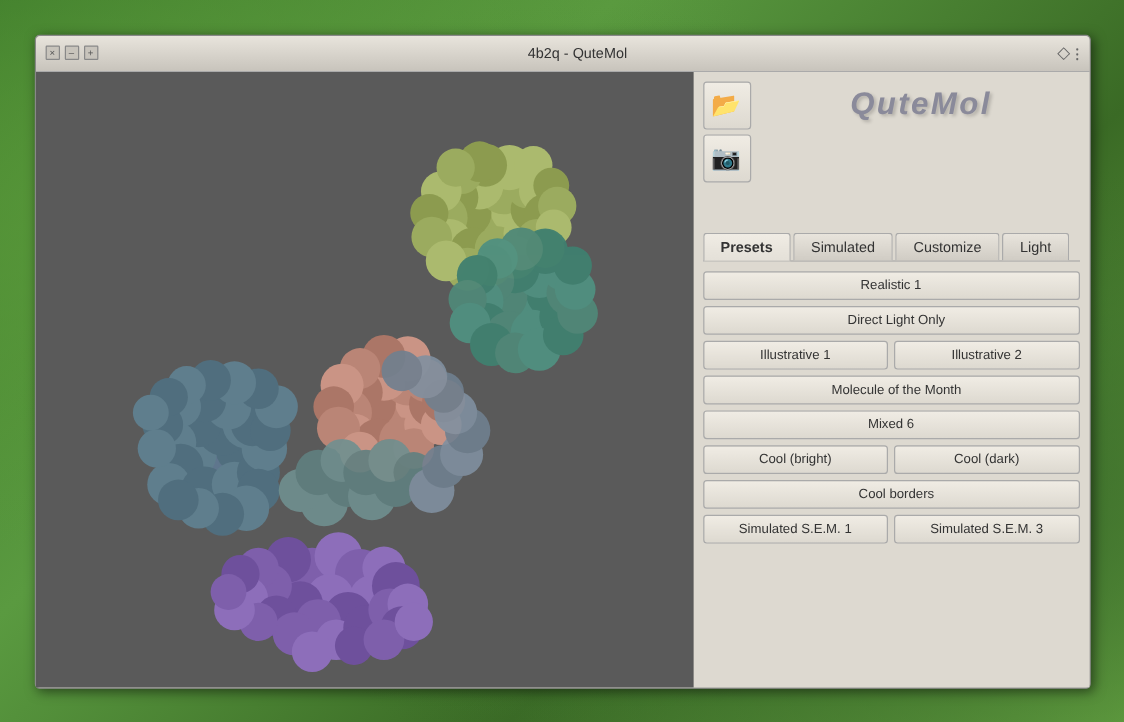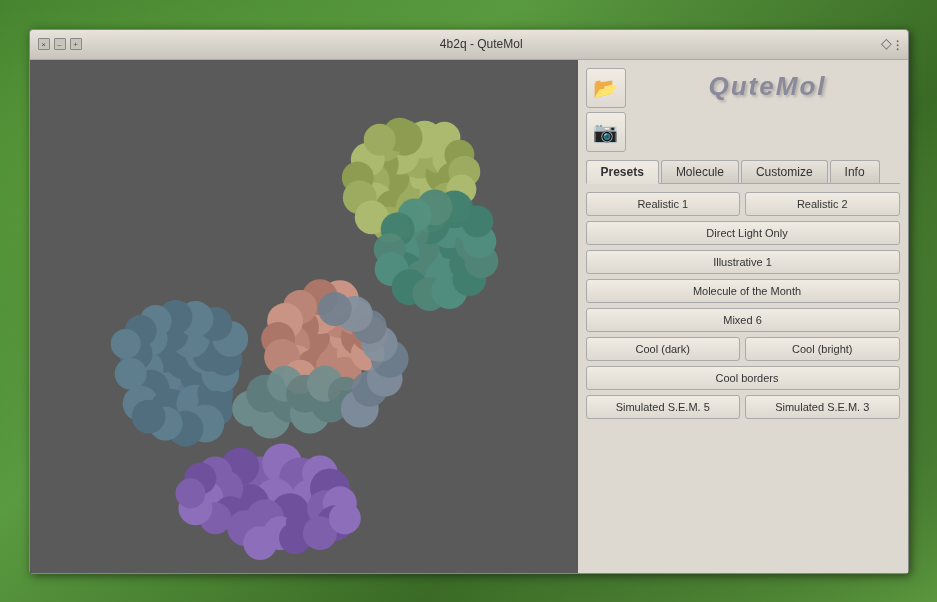--- a/index.html
+++ b/index.html
@@ -162,20 +162,21 @@
     .tab {
       padding: 4px 14px;
       font-size: 12px;
       cursor: pointer;
       border: 1px solid #aaa;
       border-bottom: none;
       background: linear-gradient(to bottom, #e8e4dc, #d0ccc4);
       color: #333;
       border-radius: 3px 3px 0 0;
       margin-right: 2px;
+      margin-top: 34px;
     }
     .tab.active {
       background: linear-gradient(to bottom, #f0ece4, #e4e0d8);
       border-bottom: 1px solid #e4e0d8;
       margin-bottom: -1px;
       font-weight: bold;
     }
 
     
     .presets-content {
@@ -419,59 +420,59 @@
       <div class="top-section">
         <div class="icon-buttons">
           <button class="icon-btn" title="Open file">📂</button>
           <button class="icon-btn" title="Take screenshot">📷</button>
         </div>
         <div class="logo-text">QuteMol</div>
       </div>
 
       <div class="tabs">
         <div class="tab active">Presets</div>
-        <div class="tab">Molecule</div>
+        <div class="tab">Simulated</div>
         <div class="tab">Customize</div>
-        <div class="tab">Info</div>
+        <div class="tab">Light</div>
       </div>
 
       <div class="presets-content">
 
         <div class="preset-row">
           <button class="preset-btn">Realistic 1</button>
-          <button class="preset-btn">Realistic 2</button>
         </div>
 
         <div class="preset-row">
           <button class="preset-btn full-width">Direct Light Only</button>
         </div>
 
         <div class="preset-row">
           <button class="preset-btn">Illustrative 1</button>
+          <button class="preset-btn">Illustrative 2</button>
         </div>
 
         <div class="preset-row">
           <button class="preset-btn full-width">Molecule of the Month</button>
         </div>
 
         <div class="preset-row">
           <button class="preset-btn">Mixed 6</button>
         </div>
 
         <div class="preset-row">
+          <button class="preset-btn">Cool (bright)</button>
           <button class="preset-btn">Cool (dark)</button>
-          <button class="preset-btn">Cool (bright)</button>
         </div>
 
         <div class="preset-row">
           <button class="preset-btn full-width">Cool borders</button>
         </div>
 
         <div class="preset-row">
-          <button class="preset-btn">Simulated S.E.M. 5</button>
+          <button class="preset-btn">Simulated S.E.M. 1</button>
           <button class="preset-btn">Simulated S.E.M. 3</button>
         </div>
 
 
       </div>
     </div>
   </div>
 </div>
 
 </body></html>

